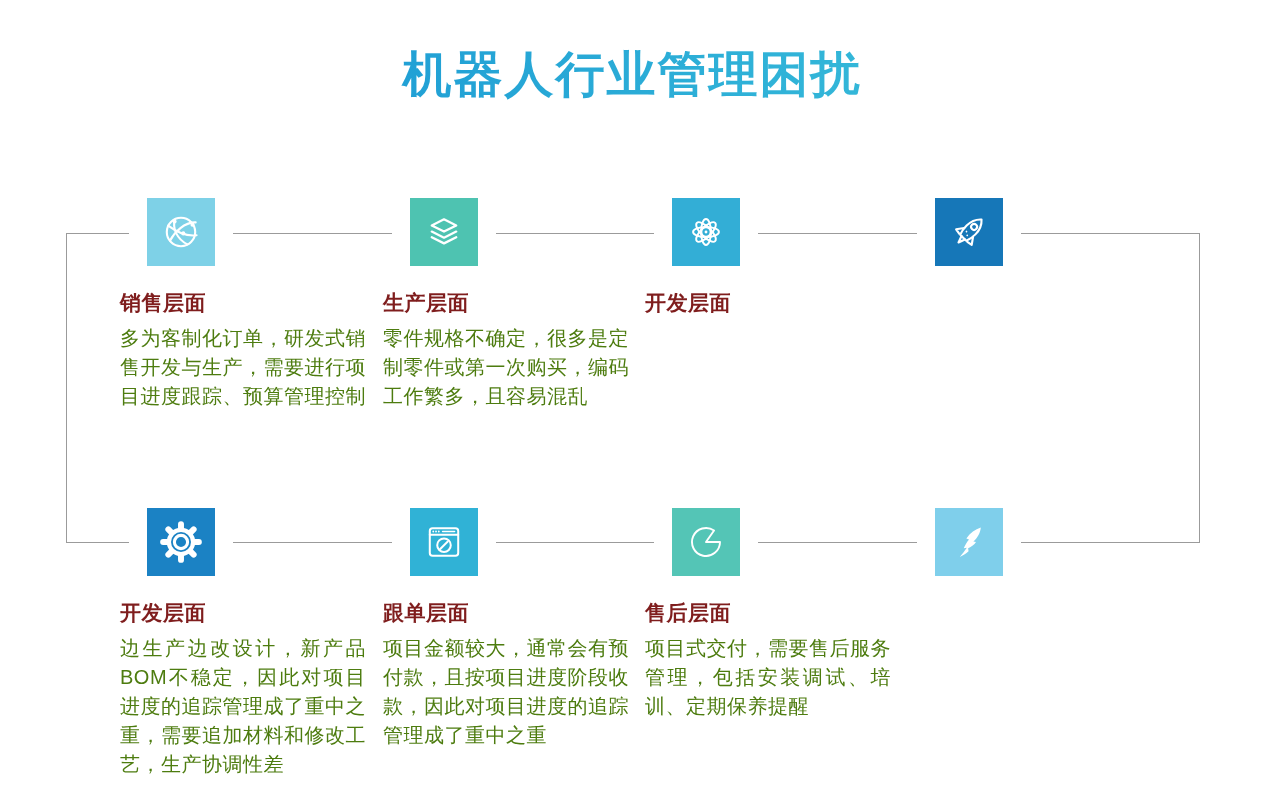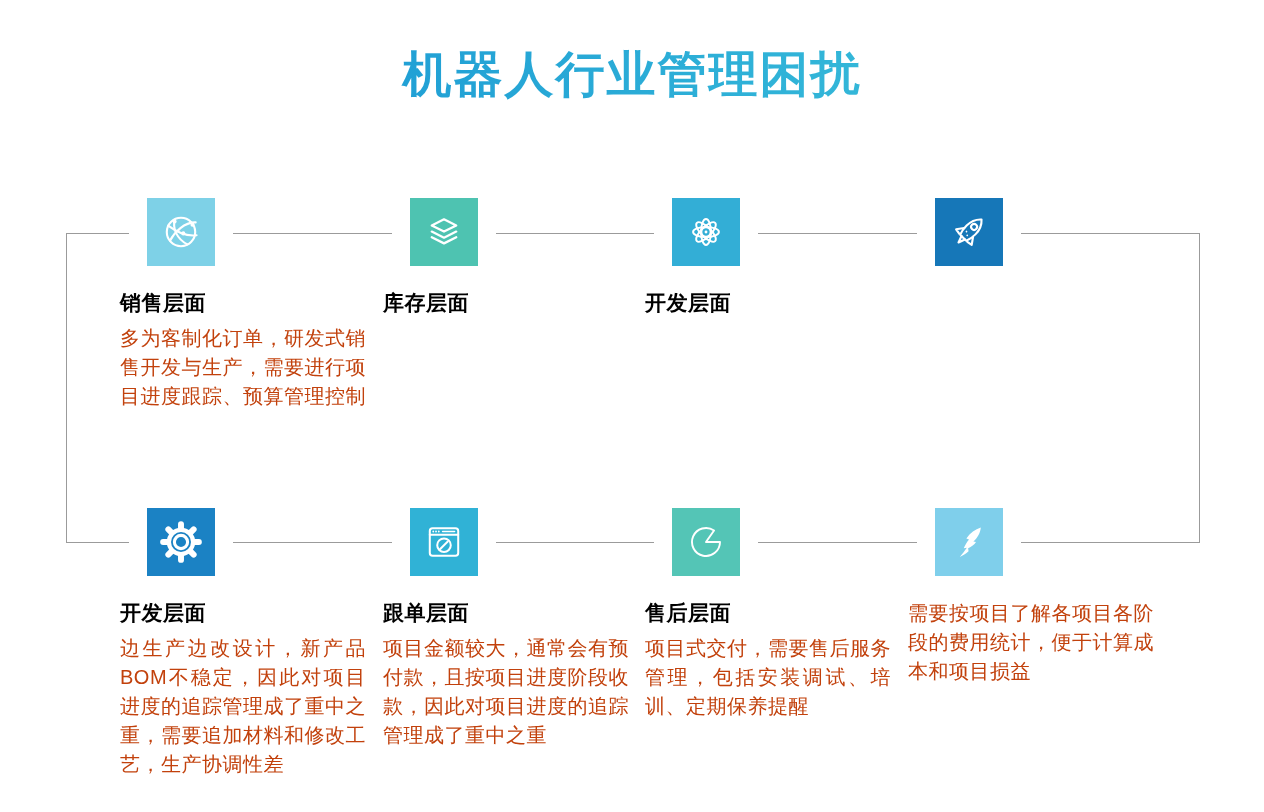--- a/index.html
+++ b/index.html
@@ -44,25 +44,25 @@
     padding: 2px 18px; background: #ffffff;
   }
   .icon-box {
     width: 68px; height: 68px;
     display: flex; align-items: center; justify-content: center;
   }
   .icon-box svg { display: block; }
 
   .cell-text { position: absolute; top: 91px; left: 0; width: 246px; }
   .cell-title {
-    font-size: 21px; font-weight: 700; color: #000000;
+    font-size: 21px; font-weight: 700; color: #7f1d1d;
     margin-bottom: 7px; letter-spacing: 0.5px;
   }
   .cell-body {
-    font-size: 20px; line-height: 29px; color: #c2410c;
+    font-size: 20px; line-height: 29px; color: #4d7c0f;
     letter-spacing: 0.5px; text-align: justify;
   }
 </style>
 </head>
 <body style="background: rgb(255, 255, 255);">
 
 <div class="canvas">
 
   <h1 class="page-title">机器人行业管理困扰</h1>
 
@@ -92,21 +92,22 @@
     <div class="icon-wrap">
       <div class="icon-box" style="background: rgb(78, 195, 177);">
         <svg width="42" height="42" viewBox="0 0 48 48" fill="none" stroke="#fff" stroke-width="2.6" stroke-linejoin="round" stroke-linecap="round">
           <path d="M24 9.5 L38 16.5 L24 23.5 L10 16.5 Z"></path>
           <path d="M10 23.5 L24 30.5 L38 23.5"></path>
           <path d="M10 30 L24 37 L38 30"></path>
         </svg>
       </div>
     </div>
     <div class="cell-text">
-      <div class="cell-title">库存层面</div>
+      <div class="cell-title">生产层面</div>
+      <div class="cell-body">零件规格不确定，很多是定制零件或第一次购买，编码工作繁多，且容易混乱</div>
     </div>
   </div>
 
   <div class="cell r1 c3">
     <div class="icon-wrap">
       <div class="icon-box" style="background: rgb(51, 174, 214);">
         <svg width="46" height="46" viewBox="0 0 48 48" fill="none" stroke="#fff" stroke-width="2">
           <ellipse cx="24" cy="24" rx="13.5" ry="5.2"></ellipse>
           <ellipse cx="24" cy="24" rx="13.5" ry="5.2" transform="rotate(45 24 24)"></ellipse>
           <ellipse cx="24" cy="24" rx="13.5" ry="5.2" transform="rotate(90 24 24)"></ellipse>
@@ -203,17 +204,16 @@
 
   <div class="cell r2 c4">
     <div class="icon-wrap">
       <div class="icon-box" style="background: rgb(127, 207, 235);">
         <svg width="42" height="42" viewBox="0 0 48 48">
           <path fill="#fff" d="M37.5 7.5 C 31 9.5, 25.5 13.5, 21 20 L 24 21 C 21.5 24, 19.5 27.5, 18 31 L 21.5 30.5 C 19.5 33.5, 16.5 37.5, 13.5 41 C 17 39.5, 20.5 37.5, 23.5 34.5 L 23 31 C 27 29.5, 30 27, 32 24 L 29 23.5 C 33.5 19.5, 37 14, 37.5 7.5 Z"></path>
         </svg>
       </div>
     </div>
     <div class="cell-text">
-      <div class="cell-body">需要按项目了解各项目各阶段的费用统计，便于计算成本和项目损益</div>
     </div>
   </div>
 
 </div>
 
 </body></html>

